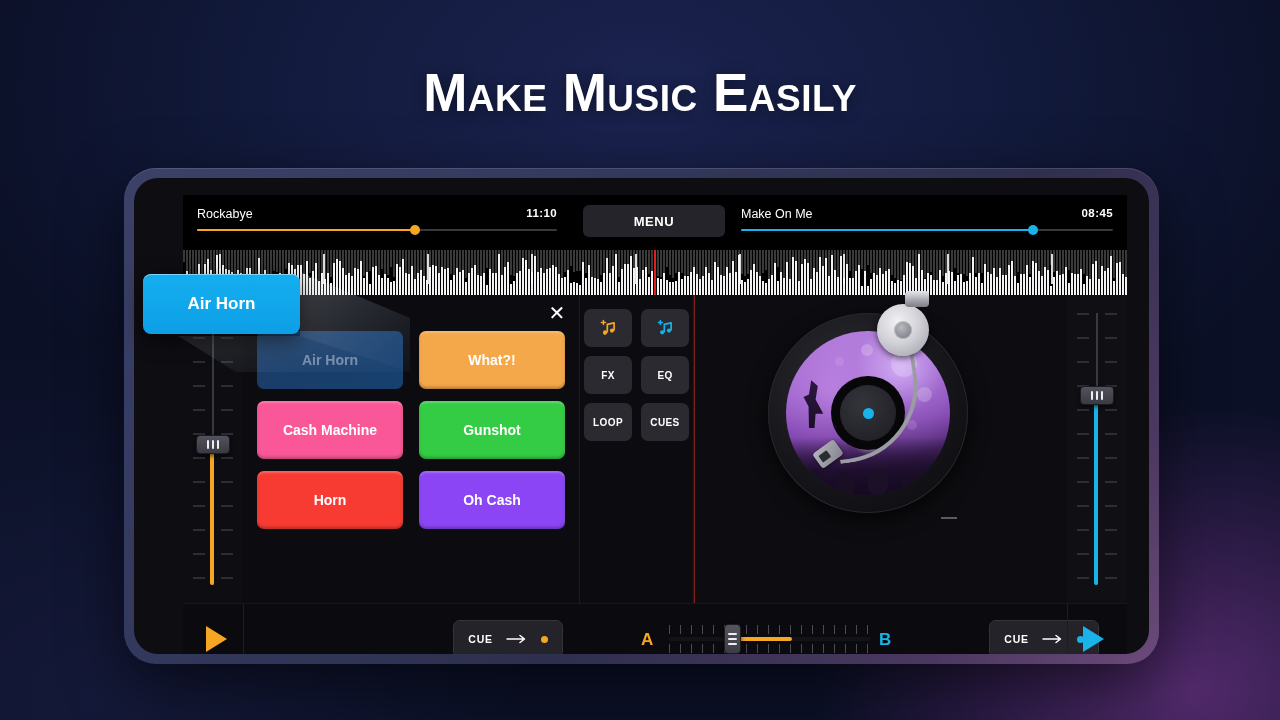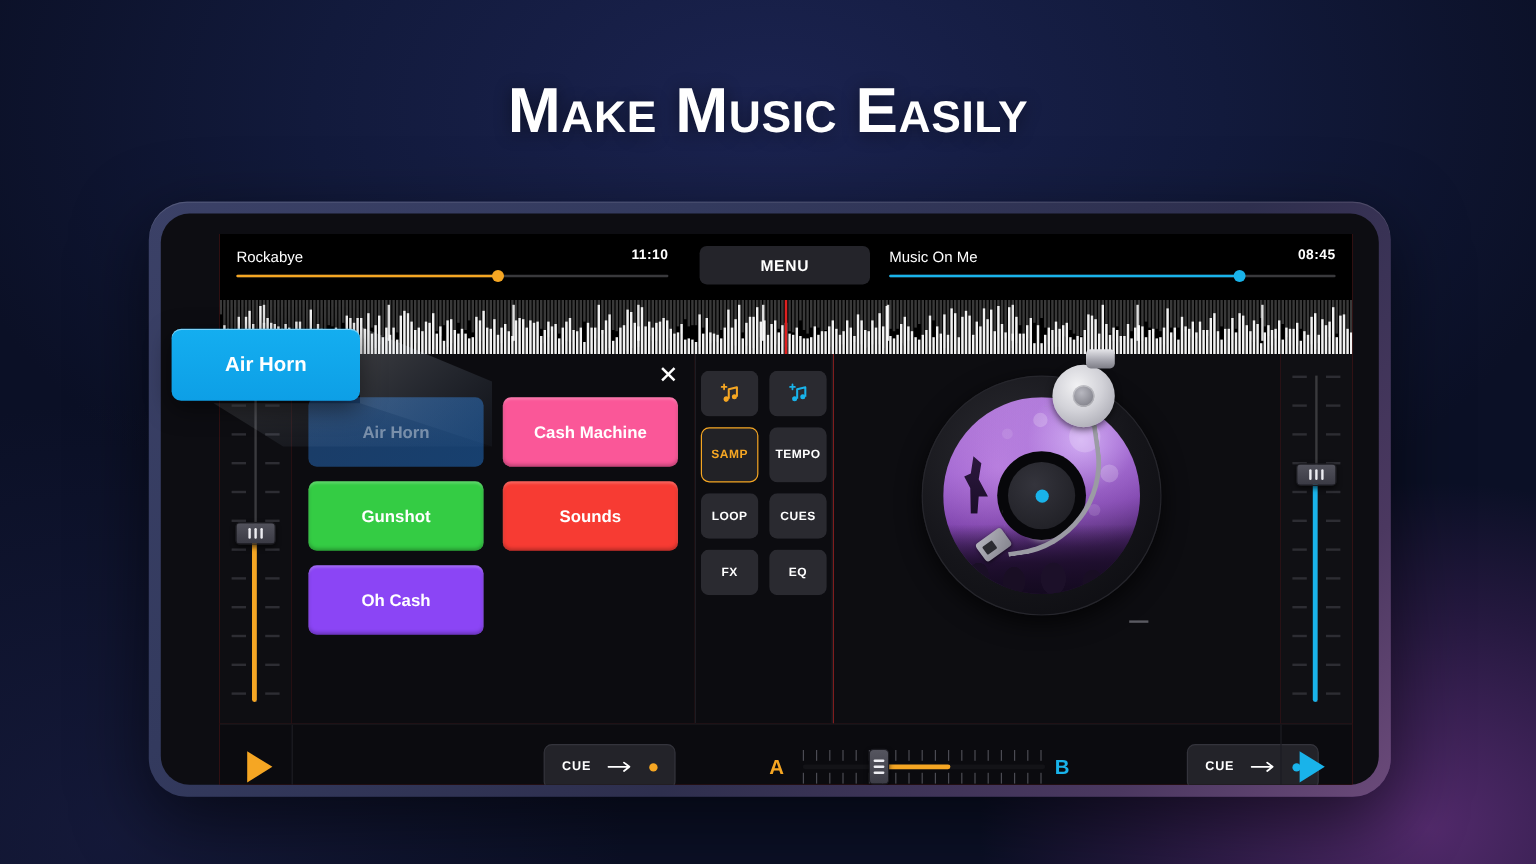--- a/index.html
+++ b/index.html
@@ -437,21 +437,21 @@
           <div class="track-time">11:10</div>
           <div class="track-bar">
             <div class="track-bar-fill fill-a" id="pa-fill" style="width: 60.5%;"></div>
             <div class="track-knob knob-a" id="pa-knob" style="left: 60.5%;"></div>
           </div>
         </div>
 
         <div class="menu-btn">MENU</div>
 
         <div class="track track-right">
-          <div class="track-name">Music On Me</div>
+          <div class="track-name">Make On Me</div>
           <div class="track-time">08:45</div>
           <div class="track-bar">
             <div class="track-bar-fill fill-b" id="pb-fill" style="width: 78.5%;"></div>
             <div class="track-knob knob-b" id="pb-knob" style="left: 78.5%;"></div>
           </div>
         </div>
       </div>
 
       <div class="waveform" id="waveform">
         <div class="playhead" id="playhead" style="left: 471px;"></div>
@@ -1133,28 +1133,31 @@
       </div>
 
       <div class="sampler">
         <div class="sampler-topbar">
           <div class="close-x">✕</div>
         </div>
         <div class="pad-grid" id="pad-grid">
             <div class="pad dimmed" style="background: rgb(26, 158, 232);">
               <span>Air Horn</span>
             </div>
+            <div class="pad" style="background: rgb(244, 168, 74);">
+              <span>What?!</span>
+            </div>
             <div class="pad" style="background: rgb(250, 87, 152);">
               <span>Cash Machine</span>
             </div>
             <div class="pad" style="background: rgb(52, 204, 68);">
               <span>Gunshot</span>
             </div>
             <div class="pad" style="background: rgb(247, 59, 51);">
-              <span>Sounds</span>
+              <span>Horn</span>
             </div>
             <div class="pad" style="background: rgb(139, 69, 245);">
               <span>Oh Cash</span>
             </div>
           </div>
       </div>
 
       <div class="ctrl-col">
         <div class="ctrl-row">
           <div class="ctrl-btn">
@@ -1169,30 +1172,26 @@
           <div class="ctrl-btn">
             <svg width="20" height="20" viewBox="0 0 20 20">
               <circle cx="7.2" cy="14.3" r="2.1" fill="#19b3ea"></circle>
               <circle cx="14" cy="12.6" r="2.1" fill="#19b3ea"></circle>
               <path d="M9.3 14.3 V6.4 L16.1 4.8 V12.6" stroke="#19b3ea" stroke-width="1.7" fill="none" stroke-linejoin="round"></path>
               <path d="M3.4 4.4 h4 M5.4 2.4 v4" stroke="#19b3ea" stroke-width="1.5" stroke-linecap="round"></path>
             </svg>
           </div>
         </div>
         <div class="ctrl-row">
-          <div class="ctrl-btn tall active">SAMP</div>
-          <div class="ctrl-btn tall">TEMPO</div>
+          <div class="ctrl-btn">FX</div>
+          <div class="ctrl-btn">EQ</div>
         </div>
         <div class="ctrl-row">
           <div class="ctrl-btn">LOOP</div>
           <div class="ctrl-btn">CUES</div>
-        </div>
-        <div class="ctrl-row">
-          <div class="ctrl-btn">FX</div>
-          <div class="ctrl-btn">EQ</div>
         </div>
       </div>
 
       <div class="deck">
         <div class="platter">
           <div class="art">
             <div class="bokeh" style="left:64%;top:12%;width:26px;height:26px;"></div>
             <div class="bokeh" style="left:80%;top:34%;width:15px;height:15px;"></div>
             <div class="bokeh" style="left:46%;top:8%;width:12px;height:12px;"></div>
             <div class="bokeh" style="left:74%;top:54%;width:10px;height:10px;opacity:.6;"></div>

